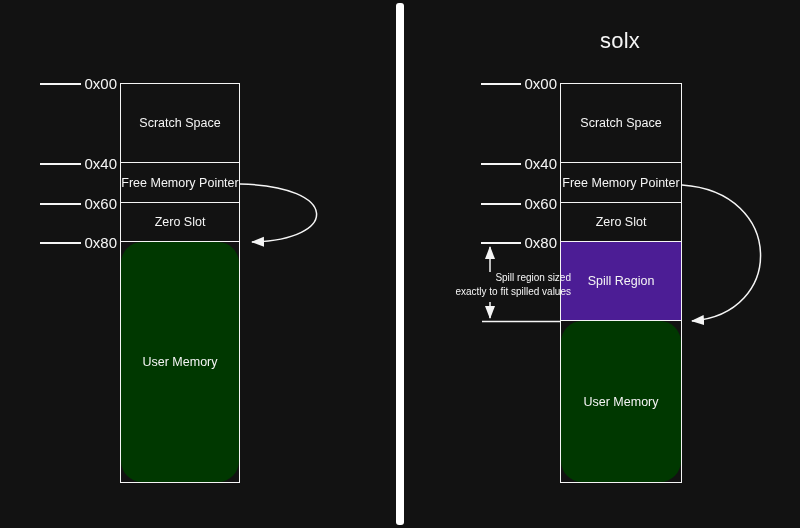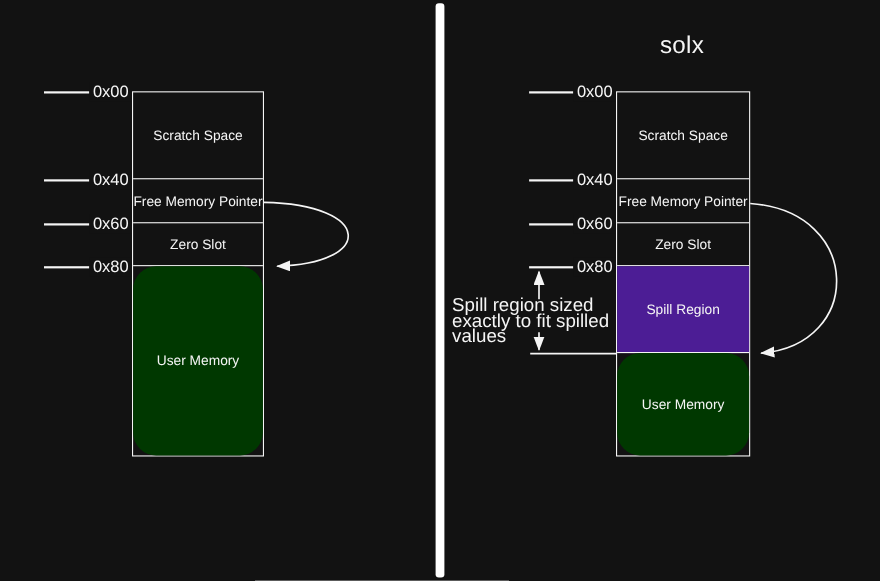--- a/index.html
+++ b/index.html
@@ -52,21 +52,21 @@
   .ticklabel span {
     background: #121212;
     padding: 0 3px;
   }
   .ticklabel.l { left: 40px;  width: 80px; }
   .ticklabel.r { left: 481px; width: 79px; }
 
   .membox {
     position: absolute;
     top: 83px;
-    height: 332px;
+    height: 400px;
     border: 1.5px solid #f5f5f5;
     display: flex;
     flex-direction: column;
     z-index: 2;
   }
   .membox.l { left: 120px; width: 120px; }
   .membox.r { left: 560px; width: 122px; }
 
   .memrow {
     display: flex;
@@ -80,22 +80,22 @@
   .memrow:last-child { border-bottom: none; flex: 1 1 auto; border-radius: 21px; }
   .h-scratch { height: 79px; }
   .h-fmp     { height: 40px; }
   .h-zero    { height: 39px; text-align: right; }
   .h-spill   { height: 79px; }
 
   .annotation {
     position: absolute;
     left: 411px; top: 271px;
     width: 160px;
-    text-align: left;
-    font-size: 17px;
+    text-align: right;
+    font-size: 10px;
     line-height: 14px;
     z-index: 3;
   }
   .arrows {
     position: absolute;
     left: 0; top: 0;
     width: 800px; height: 528px;
     z-index: 4;
     pointer-events: none;
   }

